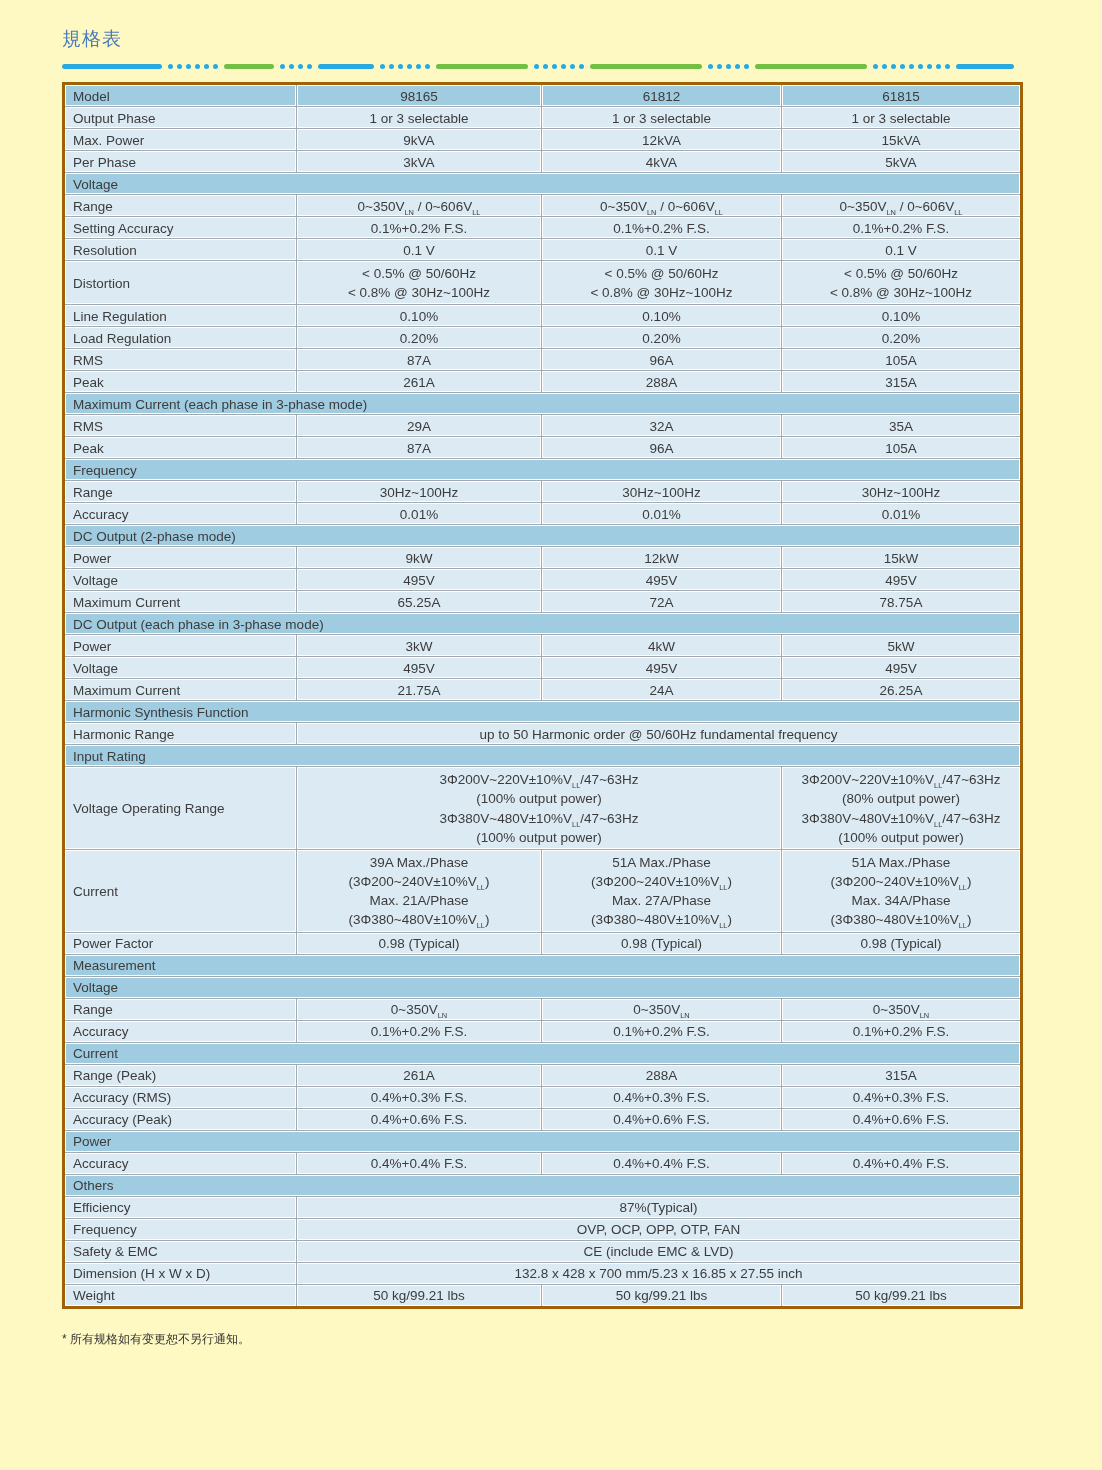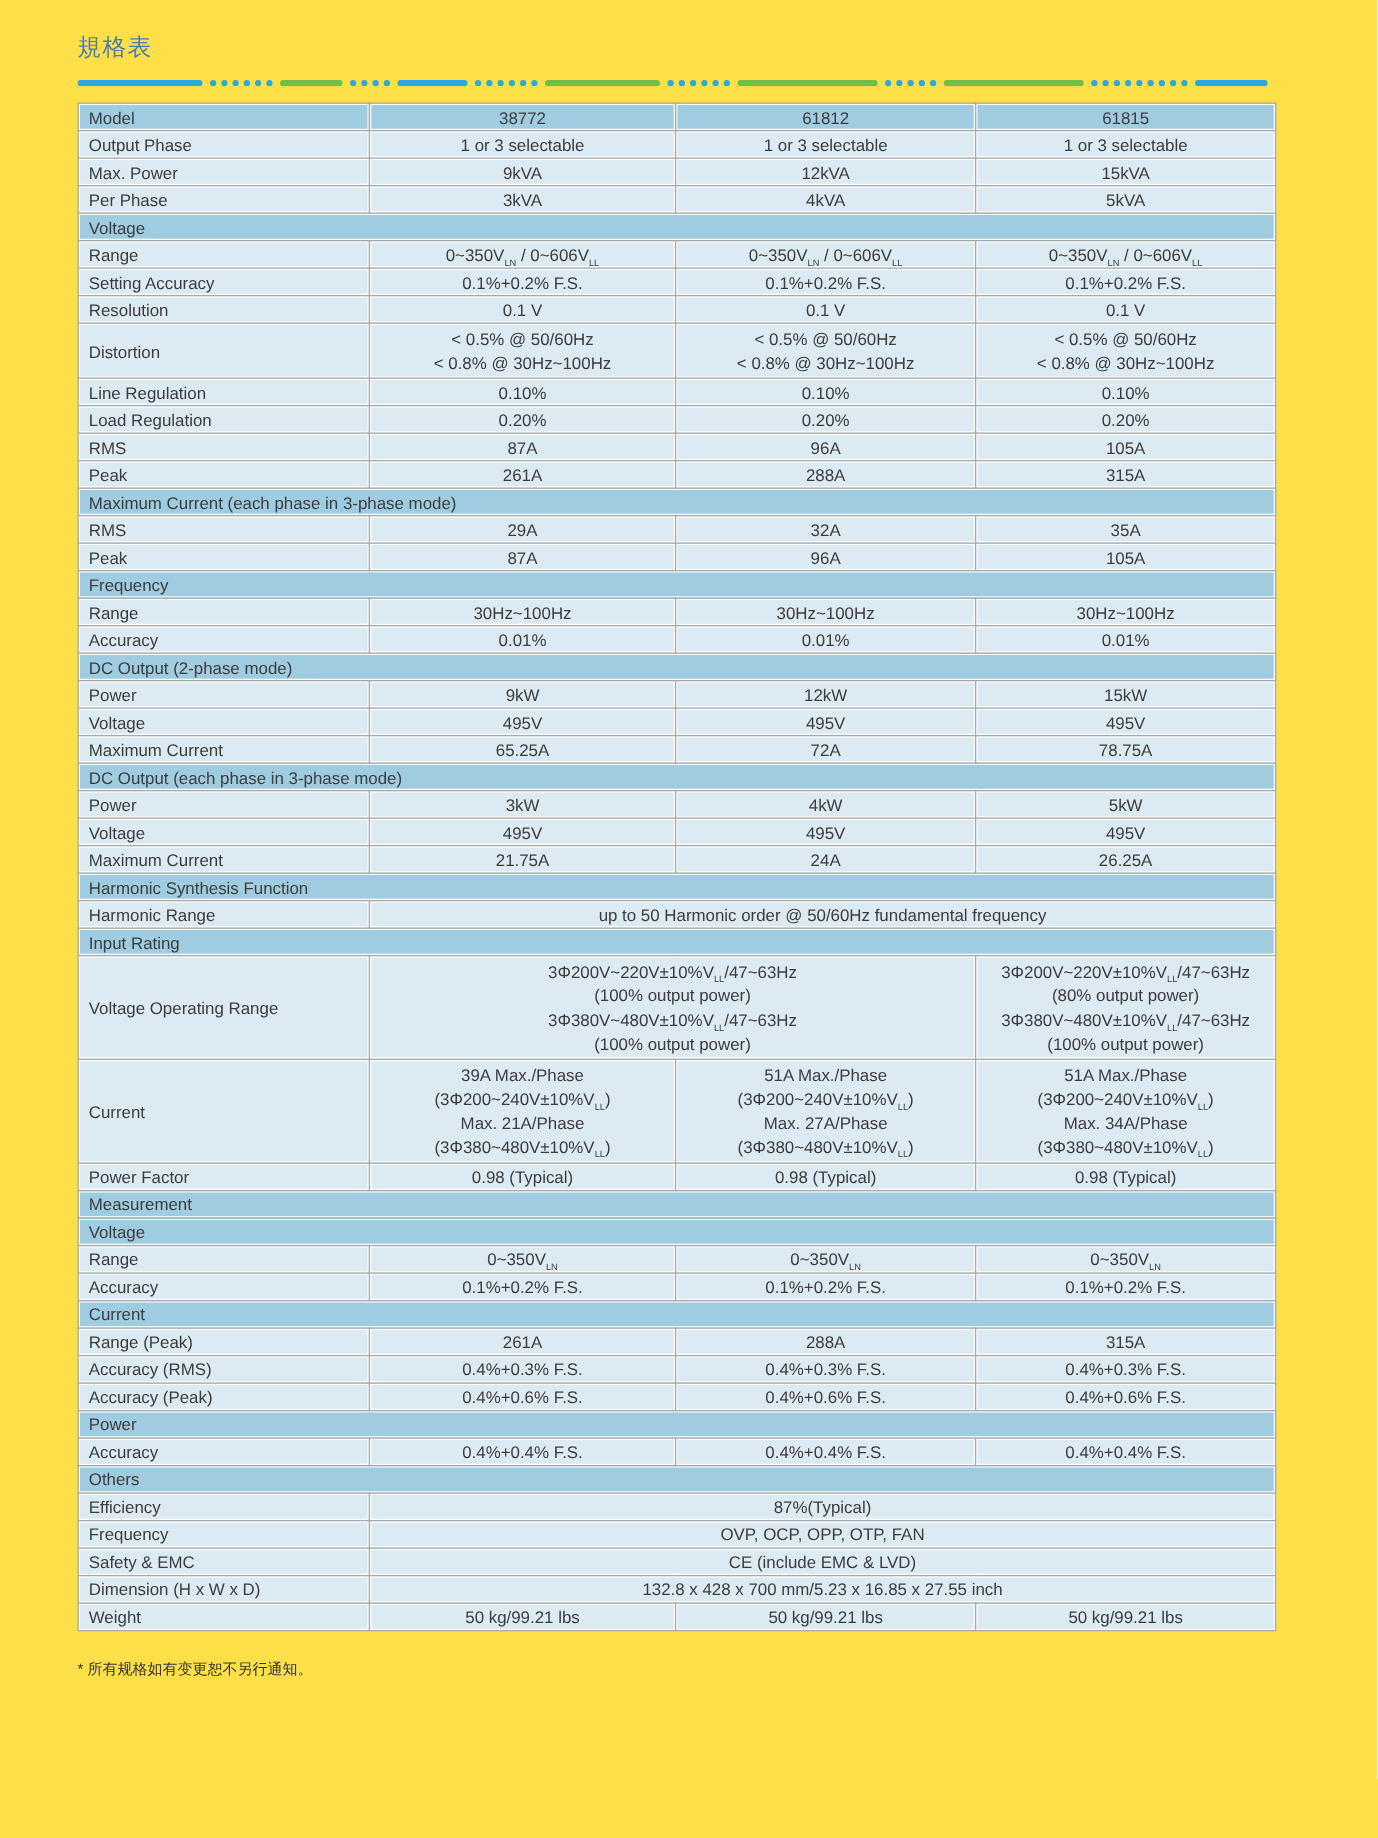--- a/index.html
+++ b/index.html
@@ -1,21 +1,21 @@
 <!DOCTYPE html>
 <html><head>
 <meta charset="utf-8">
 <style>
   html,body { margin:0; padding:0; background:#ffffff; }
   .page {
     position:relative;
     width:1102px; height:1470px;
     box-sizing:border-box;
     padding:26px 60px 0 62px;
-    background:#fde047;
+    background:#fef9c3;
     font-family:"Liberation Sans","DejaVu Sans",sans-serif;
     color:#3c3c3c;
   }
   .title {
     font-size:19px;
     color:#4a7bb7;
     letter-spacing:1px;
     line-height:26px;
   }
   .deco {
@@ -27,21 +27,21 @@
   .deco .bar { height:5px; border-radius:2.5px; flex:0 0 auto; }
   .deco .dots { display:flex; gap:4px; flex:0 0 auto; align-items:center; }
   .deco .dot { width:5px; height:5px; border-radius:50%; }
 
   table.spec {
     width:958px;
     border-collapse:collapse;
     table-layout:fixed;
     font-size:13.5px;
     color:#3c3c3c;
-    border:1px solid #a16207;
+    border:3px solid #a16207;
   }
   .spec td {
     border:1px solid #a3a9ae;
     box-shadow:inset 0 0 0 1px #ffffff;
     padding:3px 8px 2px 8px;
     height:16px;
     vertical-align:middle;
   }
   .spec td.label   { background:#dceaf3; text-align:left; }
   .spec td.val     { background:#dceaf3; text-align:center; }
@@ -122,21 +122,21 @@
   <table class="spec">
     <colgroup>
       <col style="width:233px">
         <col style="width:245px">
         <col style="width:240px">
         <col style="width:240px">
     </colgroup>
     <tbody id="spec-body">
         <tr>
           <td class="hdr label">Model</td>
-          <td class="hdr val">38772</td>
+          <td class="hdr val">98165</td>
           <td class="hdr val">61812</td>
           <td class="hdr val">61815</td>
         </tr>
         <tr>
           <td class="label">Output Phase</td>
           <td class="val">1 or 3 selectable</td>
           <td class="val">1 or 3 selectable</td>
           <td class="val">1 or 3 selectable</td>
         </tr>
         <tr>

